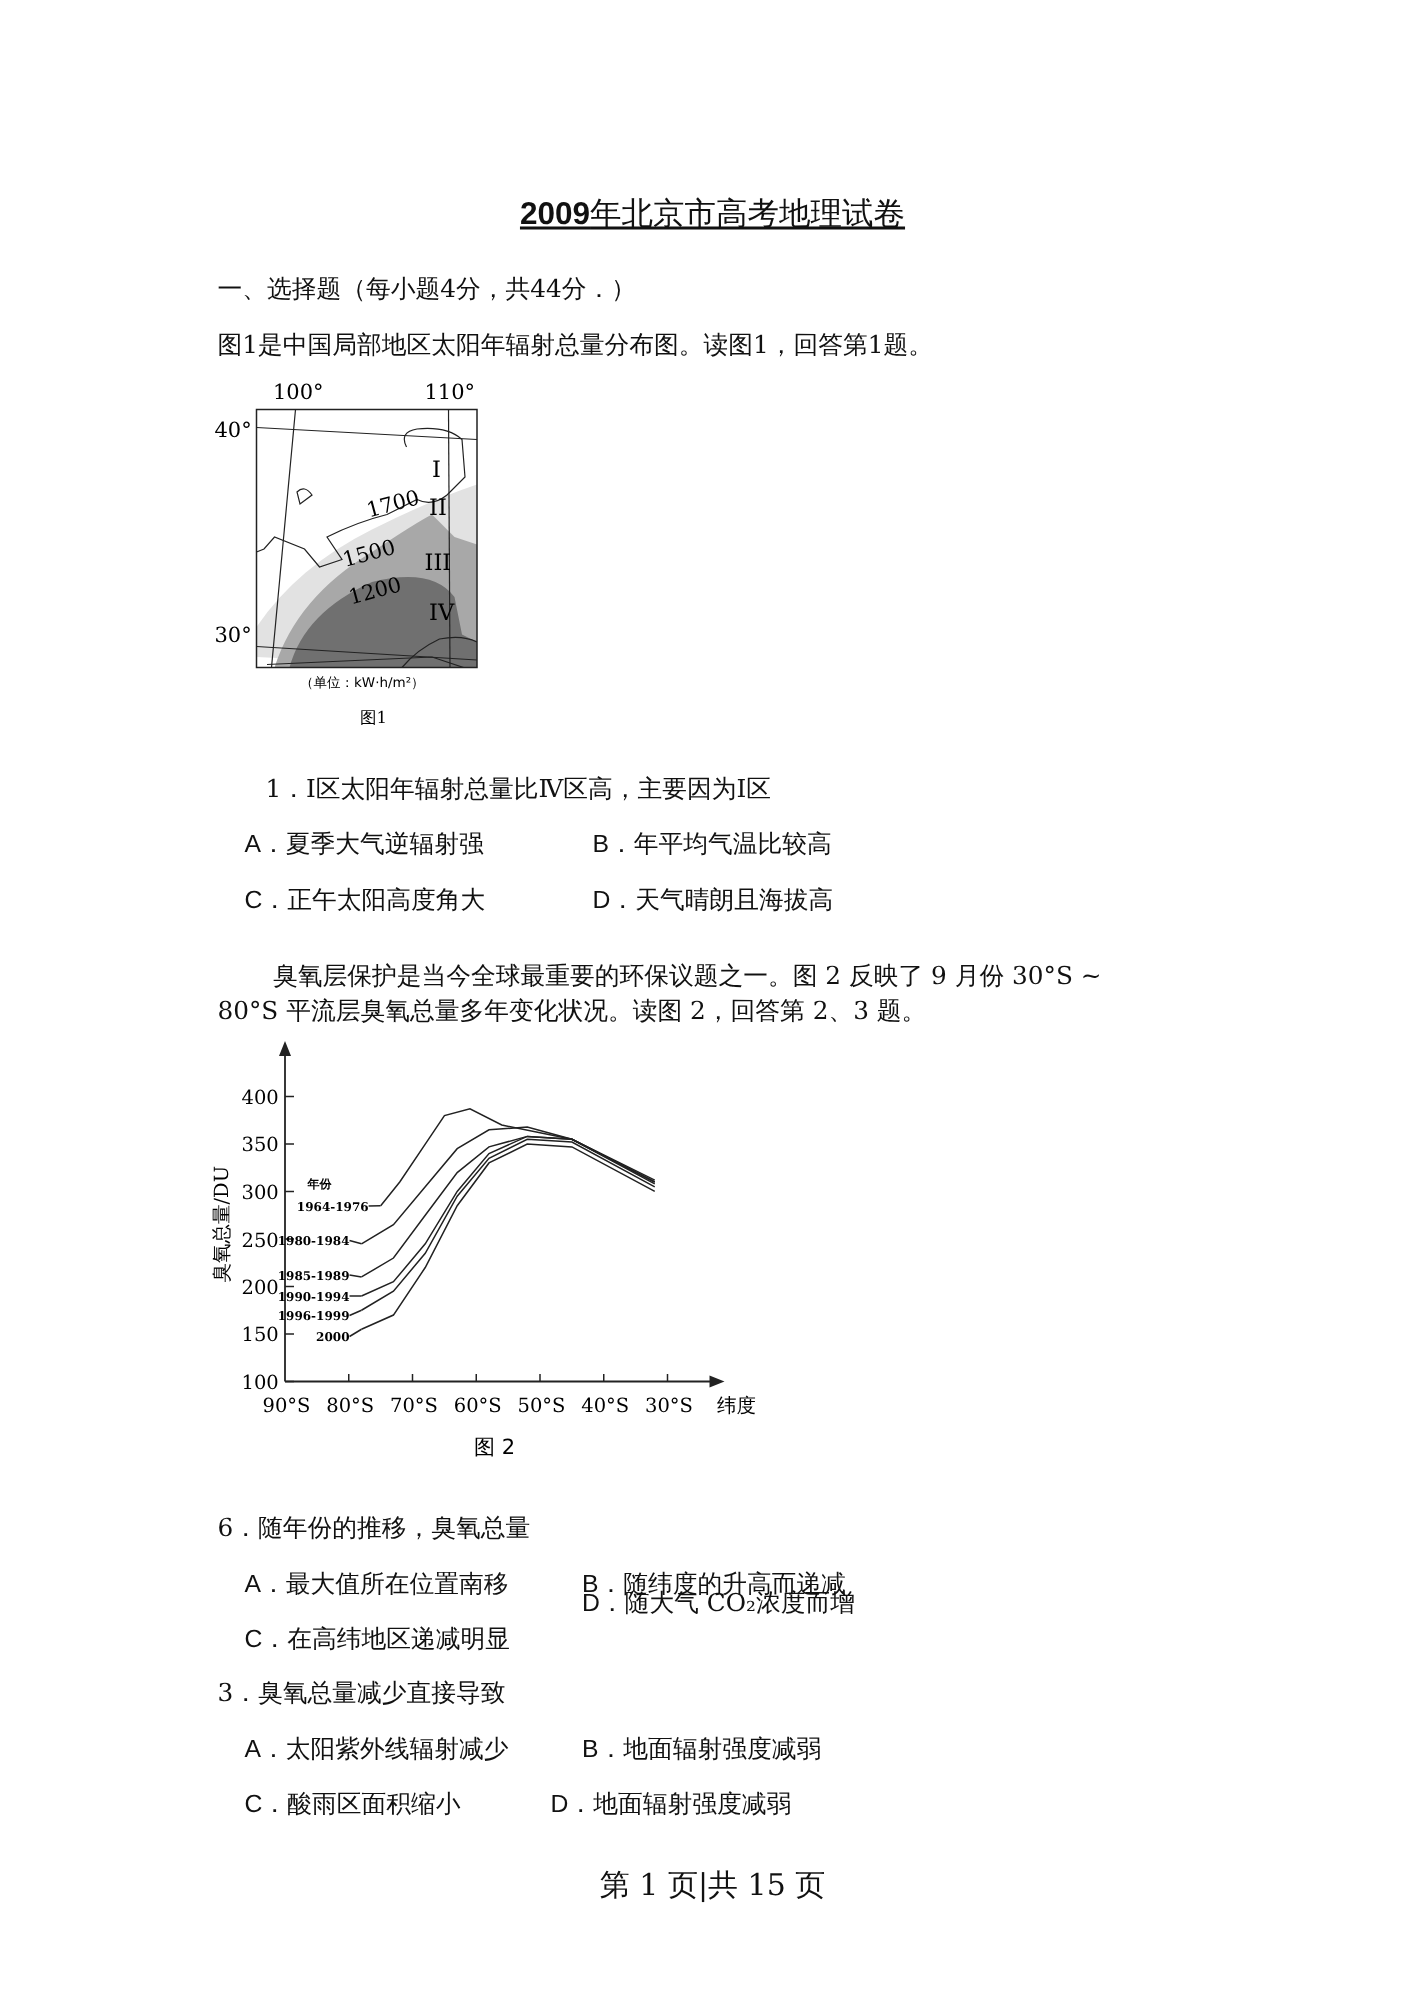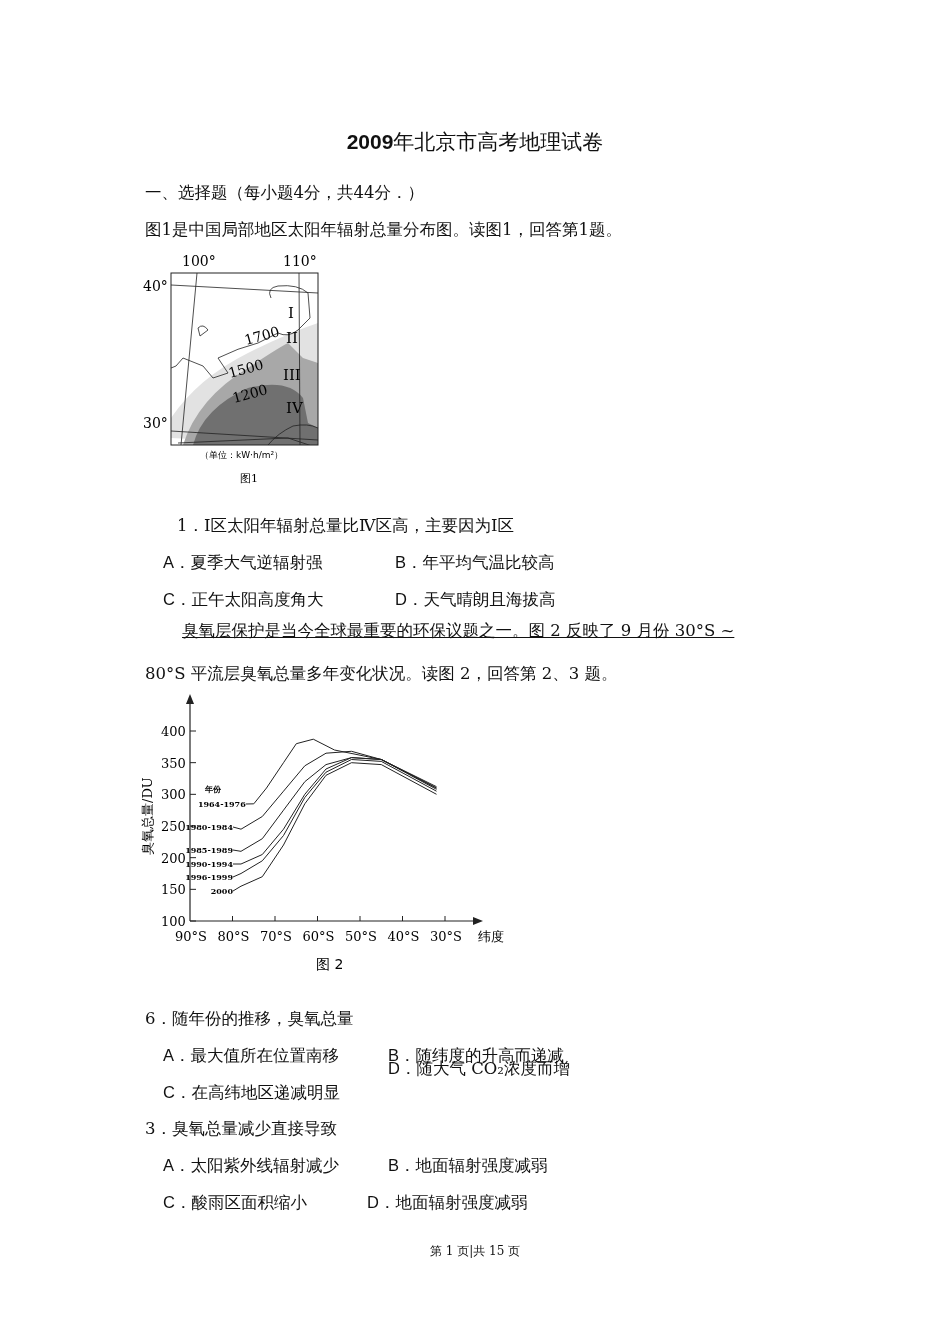--- a/index.html
+++ b/index.html
@@ -1,24 +1,24 @@
 <!DOCTYPE html>
 <html><head>
 <meta charset="utf-8">
 <style>
   html, body { margin:0; padding:0; background:#ffffff; }
   body { width:950px; height:1344px; position:relative; font-family:"DejaVu Serif", serif; color:#111; }
   .abs { position:absolute; }
-  .title { left:0; width:950px; top:128px; text-align:center; font-size:21px; font-family:"DejaVu Sans", sans-serif; }
+  .title { left:0; width:950px; top:128px; text-align:center; font-size:21px; font-family:"DejaVu Sans", sans-serif;text-decoration:underline; }
   .title b { font-family:"Liberation Sans", sans-serif; font-weight:bold; }
   .line { font-size:16.5px; white-space:nowrap; }
   .fig1 { left:138px; top:248px; width:190px; height:240px; }
   .fig2 { left:135px; top:690px; width:380px; height:290px; }
   .opt-label { font-family:"Liberation Sans", sans-serif; }
-  .footer { left:0; width:950px; top:1243px; text-align:center; font-size:12px; }
+  .footer { left:0; width:950px; top:1243px; text-align:center; font-size:20px; }
 </style>
 </head>
 <body>
 
 <div class="abs title"><b>2009</b><span>年北京市高考地理试卷</span></div>
 
 <div class="abs line" style="left:145px;top:182px;">一、选择题（每小题4分，共44分．）</div>
 <div class="abs line" style="left:145px;top:219px;">图1是中国局部地区太阳年辐射总量分布图。读图1，回答第1题。</div>
 
 <div class="abs fig1">
@@ -58,21 +58,21 @@
     <text x="102" y="234" font-size="11" font-family="DejaVu Serif">图1</text>
   </svg>
 </div>
 
 <div class="abs line" style="left:145px;top:515px;margin-left:32px;">1．Ⅰ区太阳年辐射总量比Ⅳ区高，主要因为Ⅰ区</div>
 <div class="abs line" style="left:163px;top:552px;text-align:right;"><span class="opt-label">A．</span><span>夏季大气逆辐射强</span></div>
 <div class="abs line" style="left:395px;top:552px;"><span class="opt-label">B．</span><span>年平均气温比较高</span></div>
 <div class="abs line" style="left:163px;top:589px;"><span class="opt-label">C．</span><span>正午太阳高度角大</span></div>
 <div class="abs line" style="left:395px;top:589px;"><span class="opt-label">D．</span><span>天气晴朗且海拔高</span></div>
 
-<div class="abs line" style="left:182px;top:620px;text-decoration:underline;">臭氧层保护是当今全球最重要的环保议题之一。图 2 反映了 9 月份 30°S ~</div>
+<div class="abs line" style="left:182px;top:640px;">臭氧层保护是当今全球最重要的环保议题之一。图 2 反映了 9 月份 30°S ~</div>
 <div class="abs line" style="left:145px;top:663px;">80°S 平流层臭氧总量多年变化状况。读图 2，回答第 2、3 题。</div>
 
 <div class="abs fig2">
   <svg width="380" height="290" viewBox="0 0 380 290" id="chart-svg">
     <g id="axes" stroke="#222" stroke-width="1.2" fill="none">
       <line x1="55" y1="231" x2="55" y2="10"></line>
       <line x1="55" y1="231" x2="342" y2="231"></line>
     </g>
     <polygon points="55,4 51,14 59,14" fill="#222"></polygon>
     <polygon points="348,231 338,227 338,235" fill="#222"></polygon>

